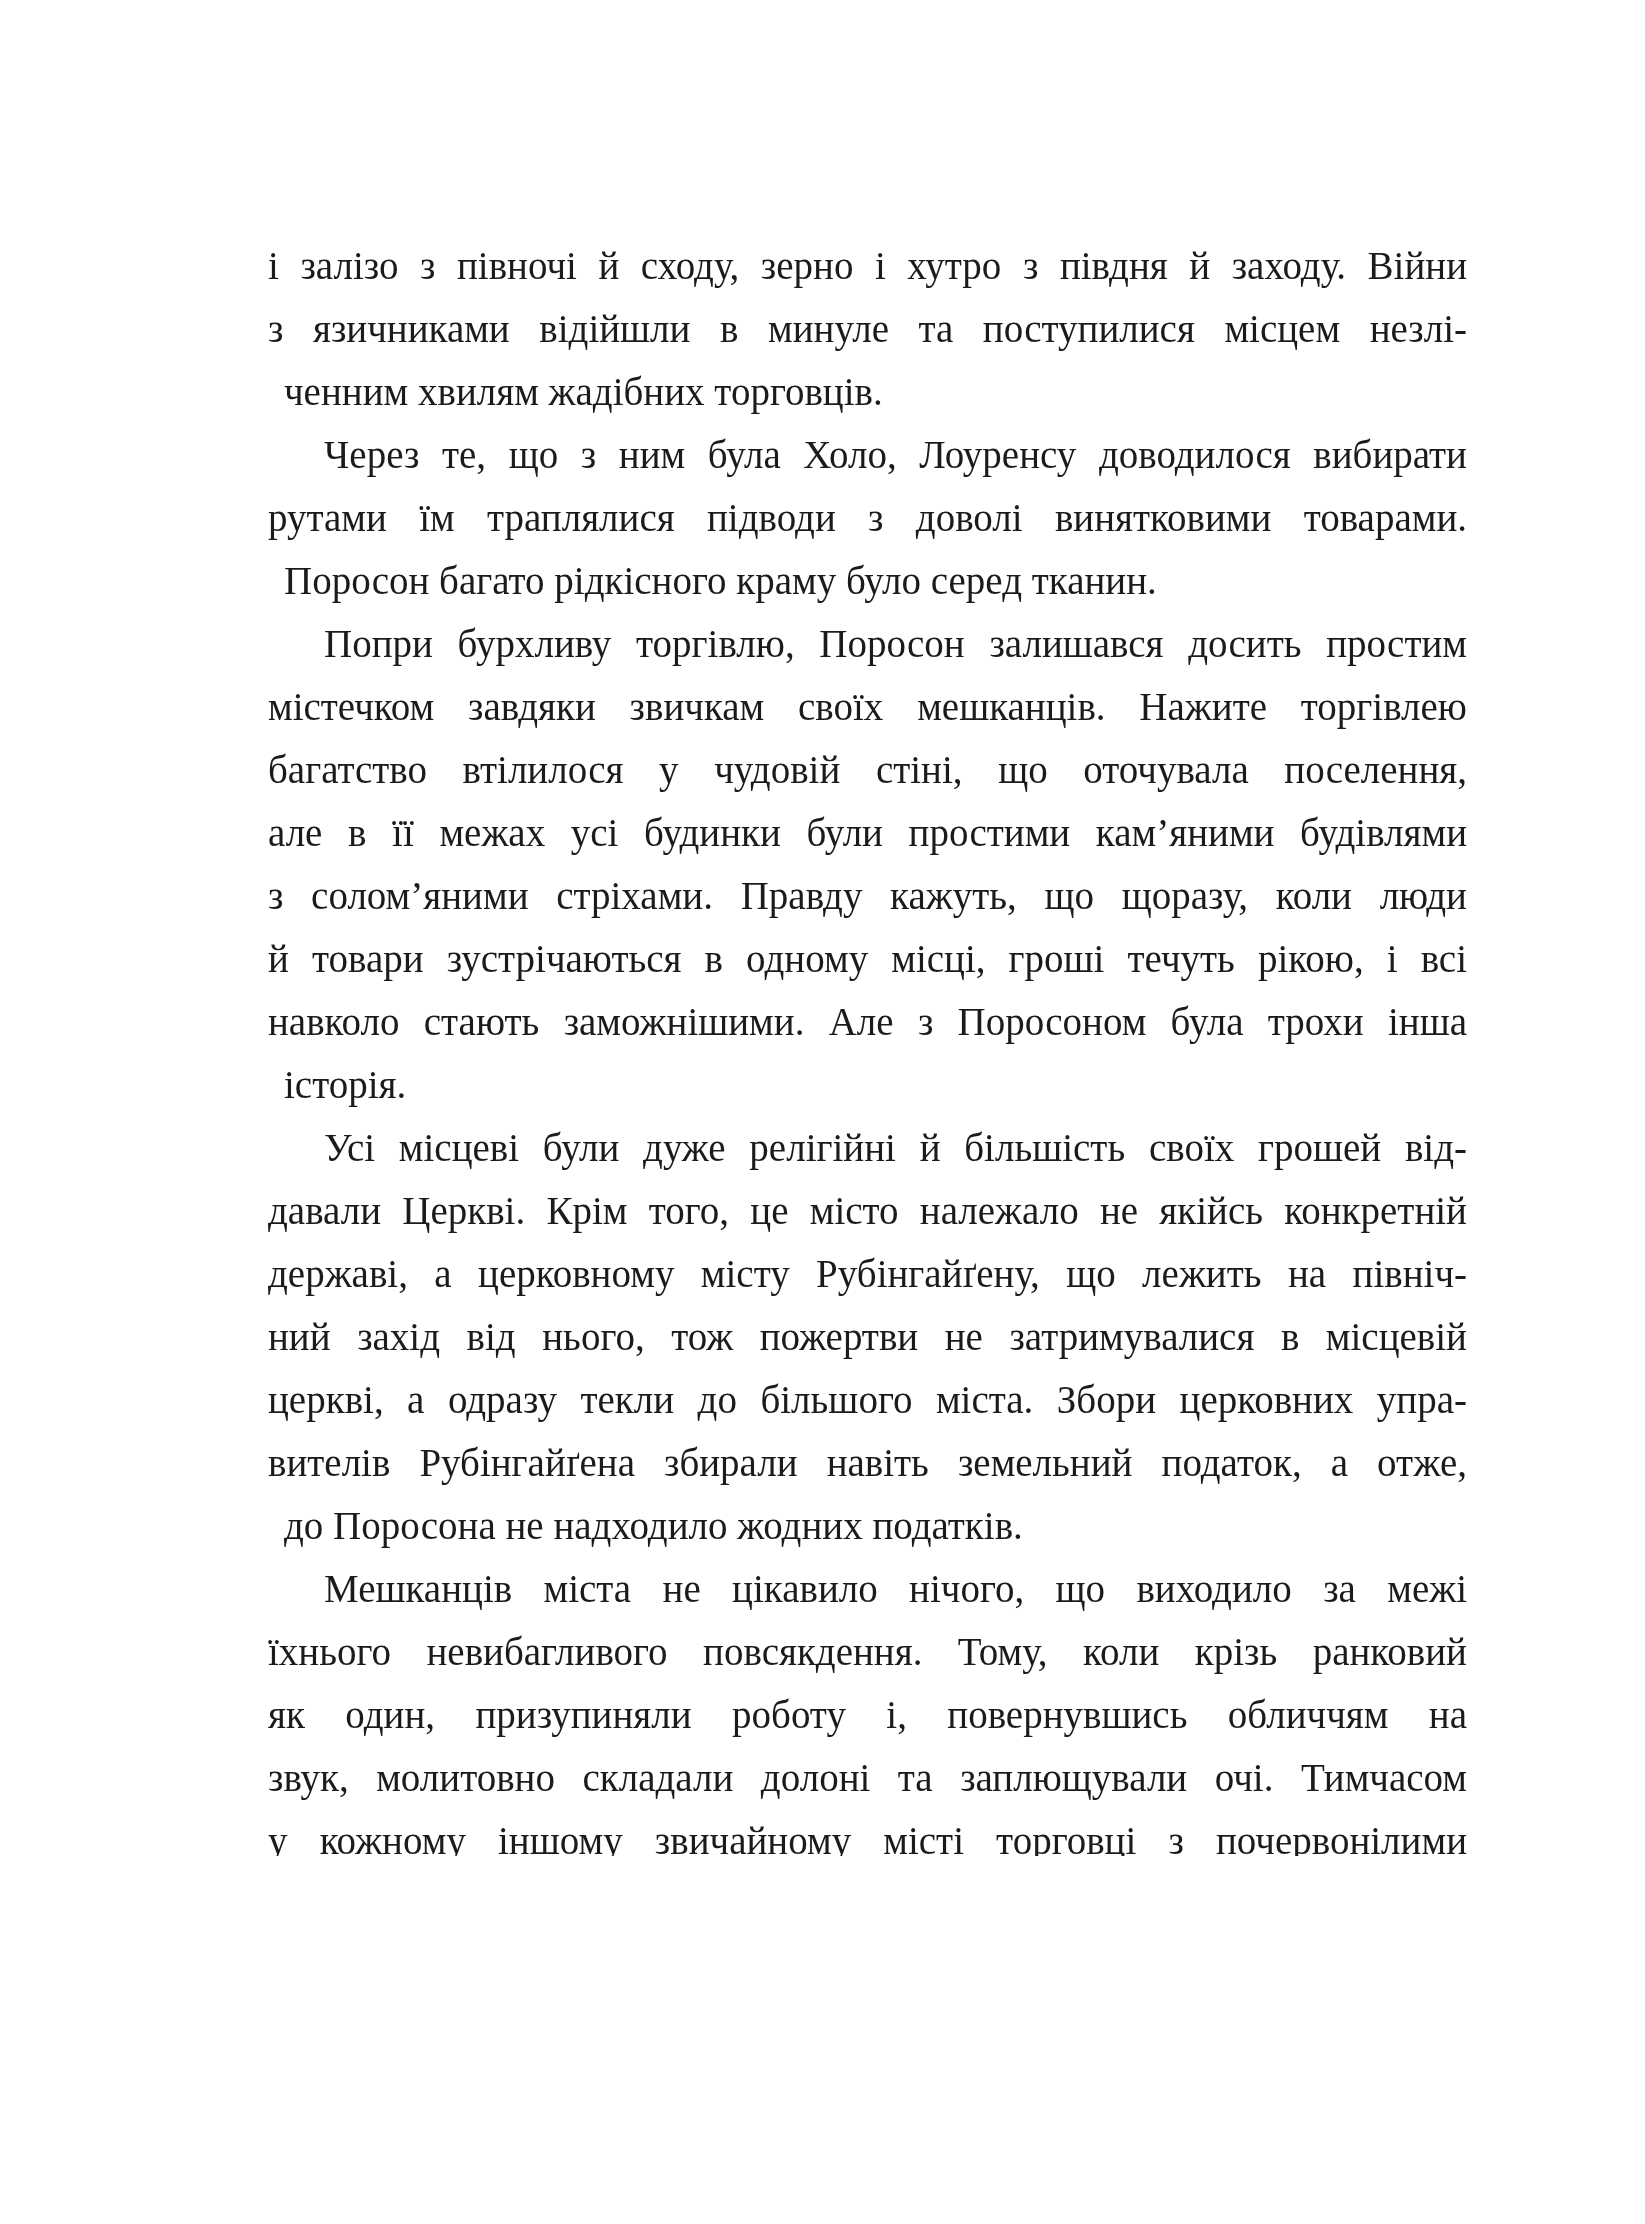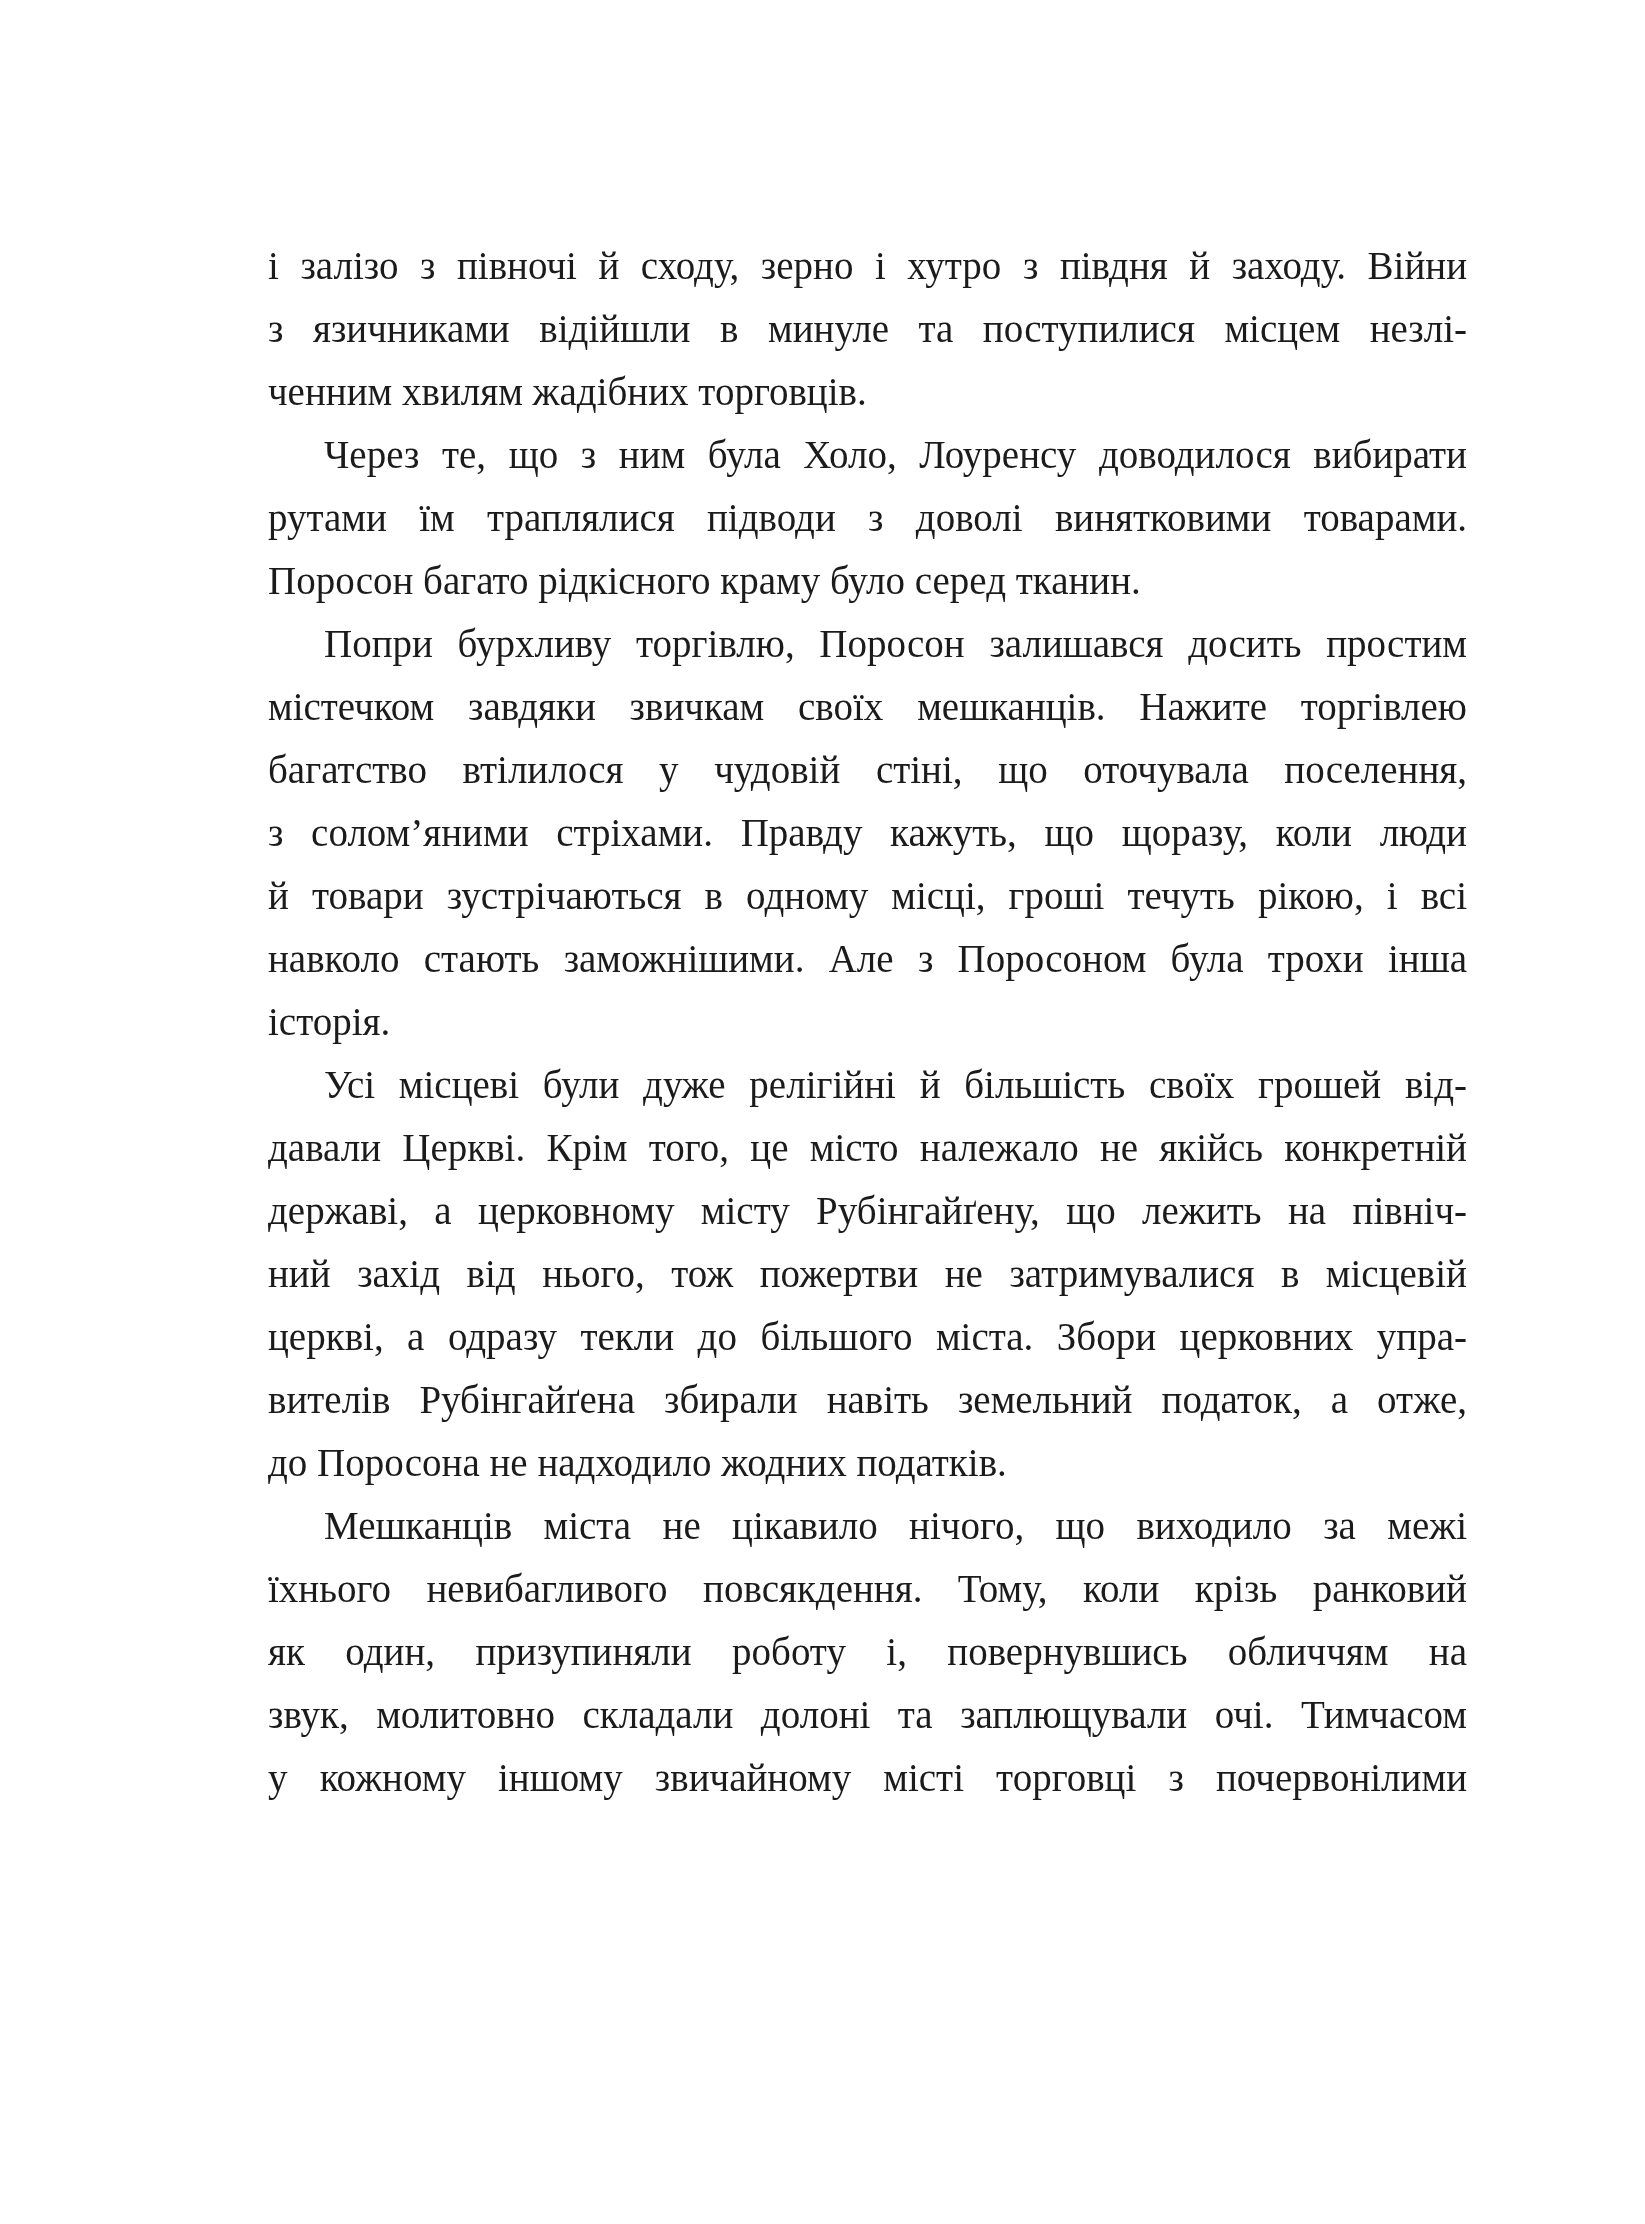--- a/index.html
+++ b/index.html
@@ -29,20 +29,21 @@
     padding: 0;
   }
   .line {
     text-align: justify;
     text-align-last: justify;
     text-justify: inter-word;
   }
   .line.last {
     text-align: left;
     text-align-last: left;
+    margin-left: 16px;
   }
   .line.indent {
     text-indent: 56px;
   }
   .folio {
     position: absolute;
     left: 268px;
     top: 2092px;
     width: 1199px;
     text-align: center;
@@ -63,20 +64,21 @@
       </div>
       <div class="paragraph">
         <div class="line indent">Через те, що з ним була Холо, Лоуренсу доводилося вибирати</div>
         <div class="line">рутами їм траплялися підводи з доволі винятковими товарами.</div>
         <div class="line last">Поросон багато рідкісного краму було серед тканин.</div>
       </div>
       <div class="paragraph">
         <div class="line indent">Попри бурхливу торгівлю, Поросон залишався досить простим</div>
         <div class="line">містечком завдяки звичкам своїх мешканців. Нажите торгівлею</div>
         <div class="line">багатство втілилося у чудовій стіні, що оточувала поселення,</div>
+        <div class="line">але в її межах усі будинки були простими кам’яними будівлями</div>
         <div class="line">з солом’яними стріхами. Правду кажуть, що щоразу, коли люди</div>
         <div class="line">й товари зустрічаються в одному місці, гроші течуть рікою, і всі</div>
         <div class="line">навколо стають заможнішими. Але з Поросоном була трохи інша</div>
         <div class="line last">історія.</div>
       </div>
       <div class="paragraph">
         <div class="line indent">Усі місцеві були дуже релігійні й більшість своїх грошей від-</div>
         <div class="line">давали Церкві. Крім того, це місто належало не якійсь конкретній</div>
         <div class="line">державі, а церковному місту Рубінгайґену, що лежить на північ-</div>
         <div class="line">ний захід від нього, тож пожертви не затримувалися в місцевій</div>

